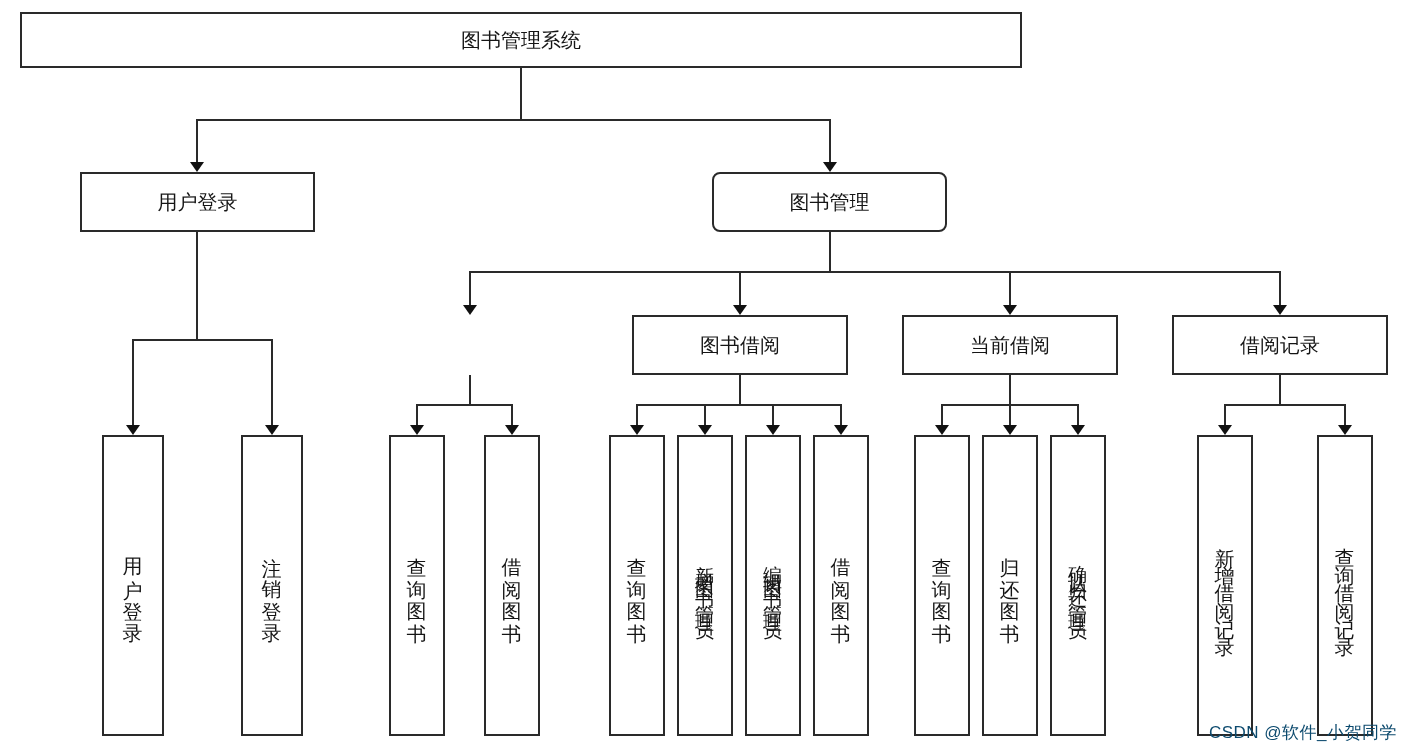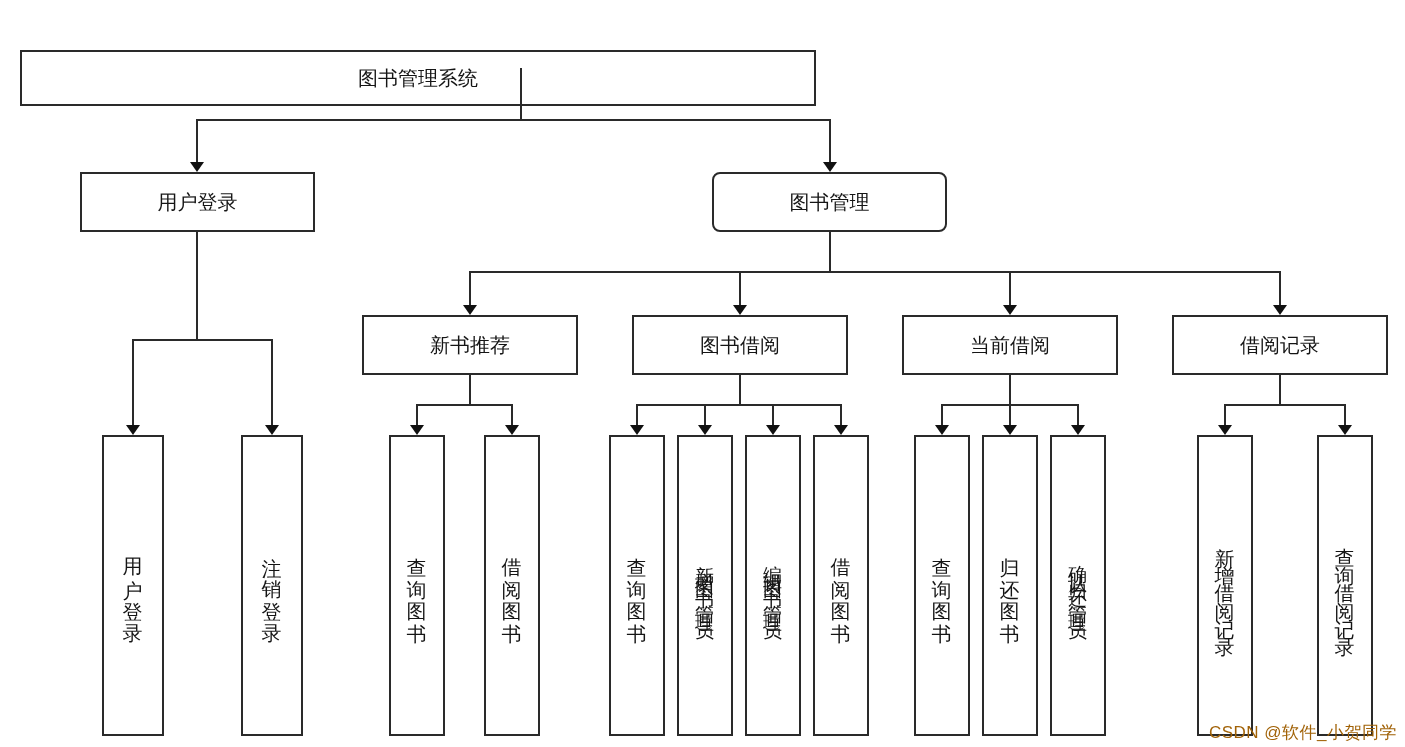--- a/index.html
+++ b/index.html
@@ -22,29 +22,29 @@
   .ls9 { letter-spacing:8px; font-size:19px; }
   .hline { position:absolute; height:2px; background:#2a2a2a; }
   .vline { position:absolute; width:2px; background:#2a2a2a; }
   .arrow {
     position:absolute; width:0; height:0;
     border-left:7px solid transparent; border-right:7px solid transparent;
     border-top:10px solid #111111;
   }
   .watermark {
     position:absolute; right:8px; bottom:3px;
-    color:#a16207; font-size:17px; letter-spacing:0.5px;
+    color:#0c4a6e; font-size:17px; letter-spacing:0.5px;
   }
 </style>
 </head>
 <body>
 
 <div class="canvas">
 
-  <div class="node" style="left:20px;top:12px;width:796px;height:56px;margin-top:38px;">图书管理系统</div>
+  <div class="node" style="left:20px;top:12px;width:1002px;height:56px;">图书管理系统</div>
 
   <div class="vline" style="left:520px;top:68px;height:52px;"></div>
   <div class="hline" style="left:196px;top:119px;width:635px;"></div>
   <div class="vline" style="left:196px;top:119px;height:44px;"></div>
   <div class="arrow" style="left:190px;top:162px;"></div>
   <div class="vline" style="left:829px;top:119px;height:44px;"></div>
   <div class="arrow" style="left:823px;top:162px;"></div>
 
   <div class="node" style="left:80px;top:172px;width:235px;height:60px;">用户登录</div>
   <div class="node" style="left:712px;top:172px;width:235px;height:60px;border-radius:8px;">图书管理</div>
@@ -60,21 +60,20 @@
   <div class="hline" style="left:469px;top:271px;width:811px;"></div>
   <div class="vline" style="left:469px;top:271px;height:35px;"></div>
   <div class="arrow" style="left:463px;top:305px;"></div>
   <div class="vline" style="left:739px;top:271px;height:35px;"></div>
   <div class="arrow" style="left:733px;top:305px;"></div>
   <div class="vline" style="left:1009px;top:271px;height:35px;"></div>
   <div class="arrow" style="left:1003px;top:305px;"></div>
   <div class="vline" style="left:1279px;top:271px;height:35px;"></div>
   <div class="arrow" style="left:1273px;top:305px;"></div>
 
-  <div class="node" style="left:362px;top:315px;width:216px;height:60px;">新书推荐</div>
   <div class="node" style="left:632px;top:315px;width:216px;height:60px;">图书借阅</div>
   <div class="node" style="left:1172px;top:315px;width:216px;height:60px;">借阅记录</div>
   <div class="node" style="left:902px;top:315px;width:216px;height:60px;">当前借阅</div>
 
   <div class="vline" style="left:469px;top:375px;height:31px;"></div>
   <div class="hline" style="left:416px;top:404px;width:97px;"></div>
   <div class="vline" style="left:416px;top:404px;height:22px;"></div>
   <div class="arrow" style="left:410px;top:425px;"></div>
   <div class="vline" style="left:511px;top:404px;height:22px;"></div>
   <div class="arrow" style="left:505px;top:425px;"></div>

